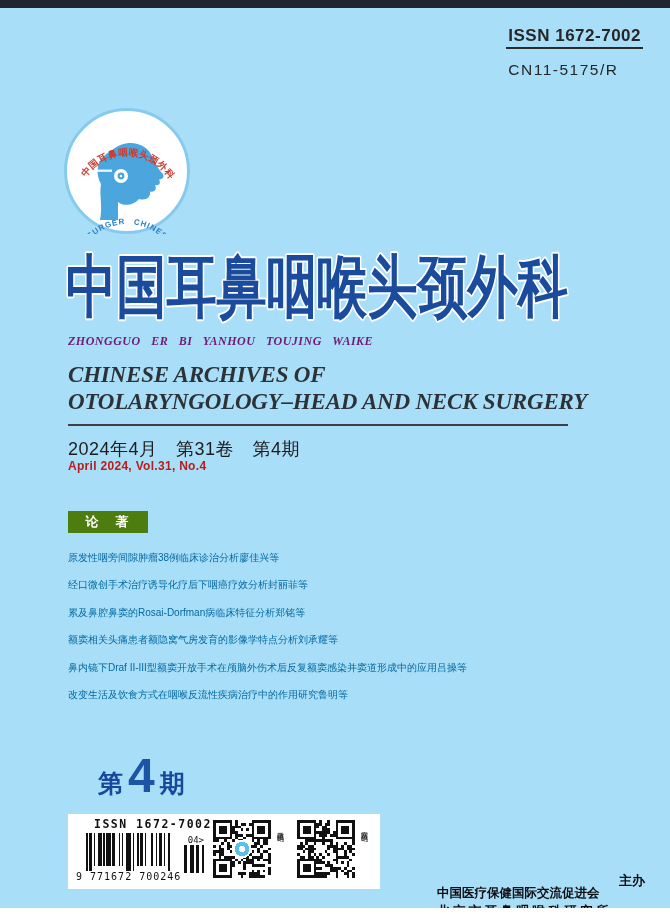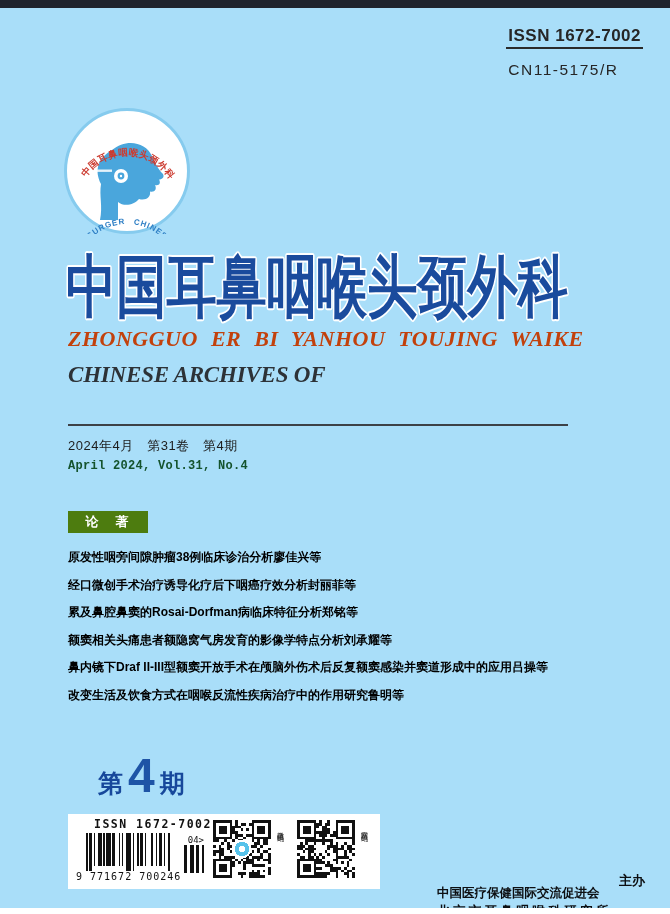--- a/index.html
+++ b/index.html
@@ -25,47 +25,47 @@
   .logo .cn-arc { font-family:"DejaVu Sans",sans-serif; font-size:9.5px; font-weight:bold; fill:#CC3B30; letter-spacing:0.5px; }
 
   
   .title-cn-svg { position:absolute; left:64px; top:246px; }
   .title-cn-svg text {
     font-family:"DejaVu Sans",sans-serif; font-size:68px; font-weight:bold;
     fill:#1A4B9D; stroke:#ffffff; stroke-width:4px; paint-order:stroke fill; stroke-linejoin:round;
   }
 
   .pinyin {
-    position:absolute; left:68px; top:326px;
+    position:absolute; left:68px; top:334px;
     font-family:"Liberation Serif","DejaVu Serif",serif;
-    font-style:italic; font-weight:bold; font-size:22px; color:#c2410c;
+    font-style:italic; font-weight:bold; font-size:12px; color:#701a75;
     word-spacing:7px; letter-spacing:0.5px;
   }
   .title-en {
     position:absolute; left:68px; top:361px;
     font-family:"Liberation Serif","DejaVu Serif",serif;
     font-style:italic; font-weight:bold; font-size:23px; line-height:27px; color:#2d3237;
     letter-spacing:-0.2px;
   }
 
   .rule { position:absolute; left:68px; top:424px; width:500px; height:2px; background:#3d4147; }
 
-  .date-cn { position:absolute; left:68px; top:437px; font-size:13px; font-weight:500; color:#1d1d1d; letter-spacing:0.5px; }
-  .date-en { position:absolute; left:68px; top:459px; font-size:12px; font-weight:bold; color:#14532d; letter-spacing:0.3px;font-family:Liberation Mono, monospace; }
+  .date-cn { position:absolute; left:68px; top:437px; font-size:18px; font-weight:500; color:#1d1d1d; letter-spacing:0.5px; }
+  .date-en { position:absolute; left:68px; top:459px; font-size:12px; font-weight:bold; color:#b91c1c; letter-spacing:0.3px; }
 
   
   .badge {
     position:absolute; left:68px; top:511px; width:80px; height:22px;
     background:#4d7c0f; color:#ffffff; font-size:13px; font-weight:bold;
     display:flex; align-items:center; justify-content:center; letter-spacing:2px;
   }
 
   
   .articles { position:absolute; left:68px; top:544px; width:560px; }
-  .article-row { height:27.5px; display:flex; align-items:center; font-size:12px; font-weight:bold; color:#000000; white-space:nowrap; }
+  .article-row { height:27.5px; display:flex; align-items:center; font-size:10px; font-weight:normal; color:#0369a1; white-space:nowrap; }
   .article-row .authors { }
 
   
   .issue-num { position:absolute; left:98px; top:748px; display:flex; align-items:baseline; color:#17489B; }
   .issue-num .zh { font-size:25px; font-weight:bold; }
   .issue-num .big { font-size:48px; font-weight:bold; margin:0 5px; color:#1E54A6; }
 
   
   .barcode-box { position:absolute; left:68px; top:814px; width:312px; height:75px; background:#ffffff; }
   .bc-issn { position:absolute; left:26px; top:3px; font-family:"DejaVu Sans Mono","Liberation Mono",monospace; font-size:11.5px; font-weight:bold; letter-spacing:1.5px; color:#111; }
@@ -123,20 +123,21 @@
   </svg>
 
   <svg class="title-cn-svg" width="545" height="84">
     <text x="2" y="64" textLength="502" lengthAdjust="spacingAndGlyphs">中国耳鼻咽喉头颈外科</text>
   </svg>
 
   <div class="pinyin">ZHONGGUO ER BI YANHOU TOUJING WAIKE</div>
 
   <div class="title-en">
     <div>CHINESE ARCHIVES OF</div>
+    <div>OTOLARYNGOLOGY–HEAD AND NECK SURGERY</div>
   </div>
 
   <div class="rule"></div>
 
   <div class="date-cn">2024年4月　第31卷　第4期</div>
   <div class="date-en">April 2024, Vol.31, No.4</div>
 
   <div class="badge">论　著</div>
 
   <div class="articles">

